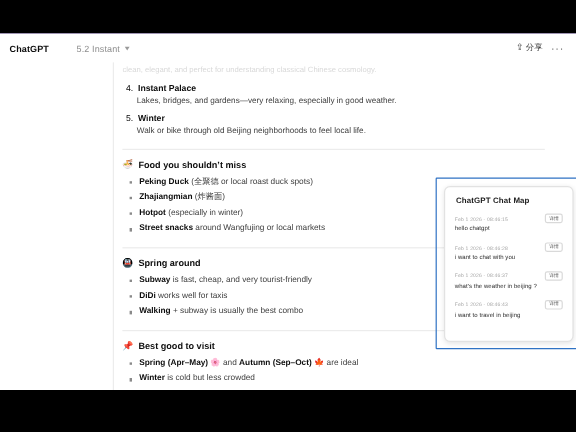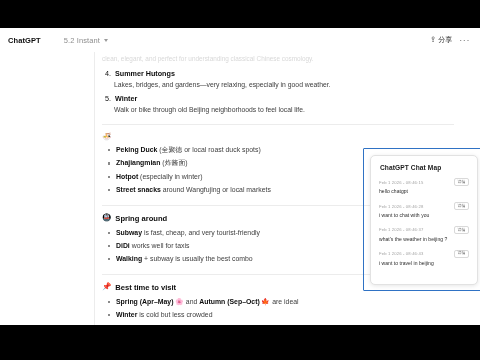--- a/index.html
+++ b/index.html
@@ -180,37 +180,38 @@
     <div class="left-rail"></div>
 
     <div class="convo">
 
       <div class="faded-line">clean, elegant, and perfect for understanding classical Chinese cosmology.</div>
 
       <ol class="numlist">
         <li>
           <div class="num-head">
             <span class="num-idx">4.</span>
-            <span>Summer Hutongs</span>
+            <span>Instant Palace</span>
           </div>
           <div class="num-body">Lakes, bridges, and gardens—very relaxing, especially in good weather.</div>
         </li>
         <li>
           <div class="num-head">
             <span class="num-idx">5.</span>
             <span>Winter</span>
           </div>
           <div class="num-body">Walk or bike through old Beijing neighborhoods to feel local life.</div>
         </li>
       </ol>
 
       <div class="divider"></div>
 
       <div class="sec-head">
         <span class="sec-emoji">🍜</span>
+        <span>Food you shouldn’t miss</span>
       </div>
       <ul class="bullets">
         <li><b>Peking Duck</b><span> (全聚德 or local roast duck spots)</span></li>
         <li><b>Zhajiangmian</b><span> (炸酱面)</span></li>
         <li><b>Hotpot</b><span> (especially in winter)</span></li>
         <li><b>Street snacks</b><span> around Wangfujing or local markets</span></li>
       </ul>
 
       <div class="divider"></div>
 
@@ -221,21 +222,21 @@
       <ul class="bullets">
         <li><b>Subway</b><span> is fast, cheap, and very tourist-friendly</span></li>
         <li><b>DiDi</b><span> works well for taxis</span></li>
         <li><b>Walking</b><span> + subway is usually the best combo</span></li>
       </ul>
 
       <div class="divider"></div>
 
       <div class="sec-head">
         <span class="sec-emoji">📌</span>
-        <span>Best time to visit</span>
+        <span>Best good to visit</span>
       </div>
       <ul class="bullets">
         <li><b>Spring (Apr–May)</b><span> 🌸 and <b>Autumn (Sep–Oct)</b> 🍁 are ideal</span></li>
         <li><b>Winter</b><span> is cold but less crowded</span></li>
         <li></li>
       </ul>
 
     </div>
 
     <div class="chatmap">

